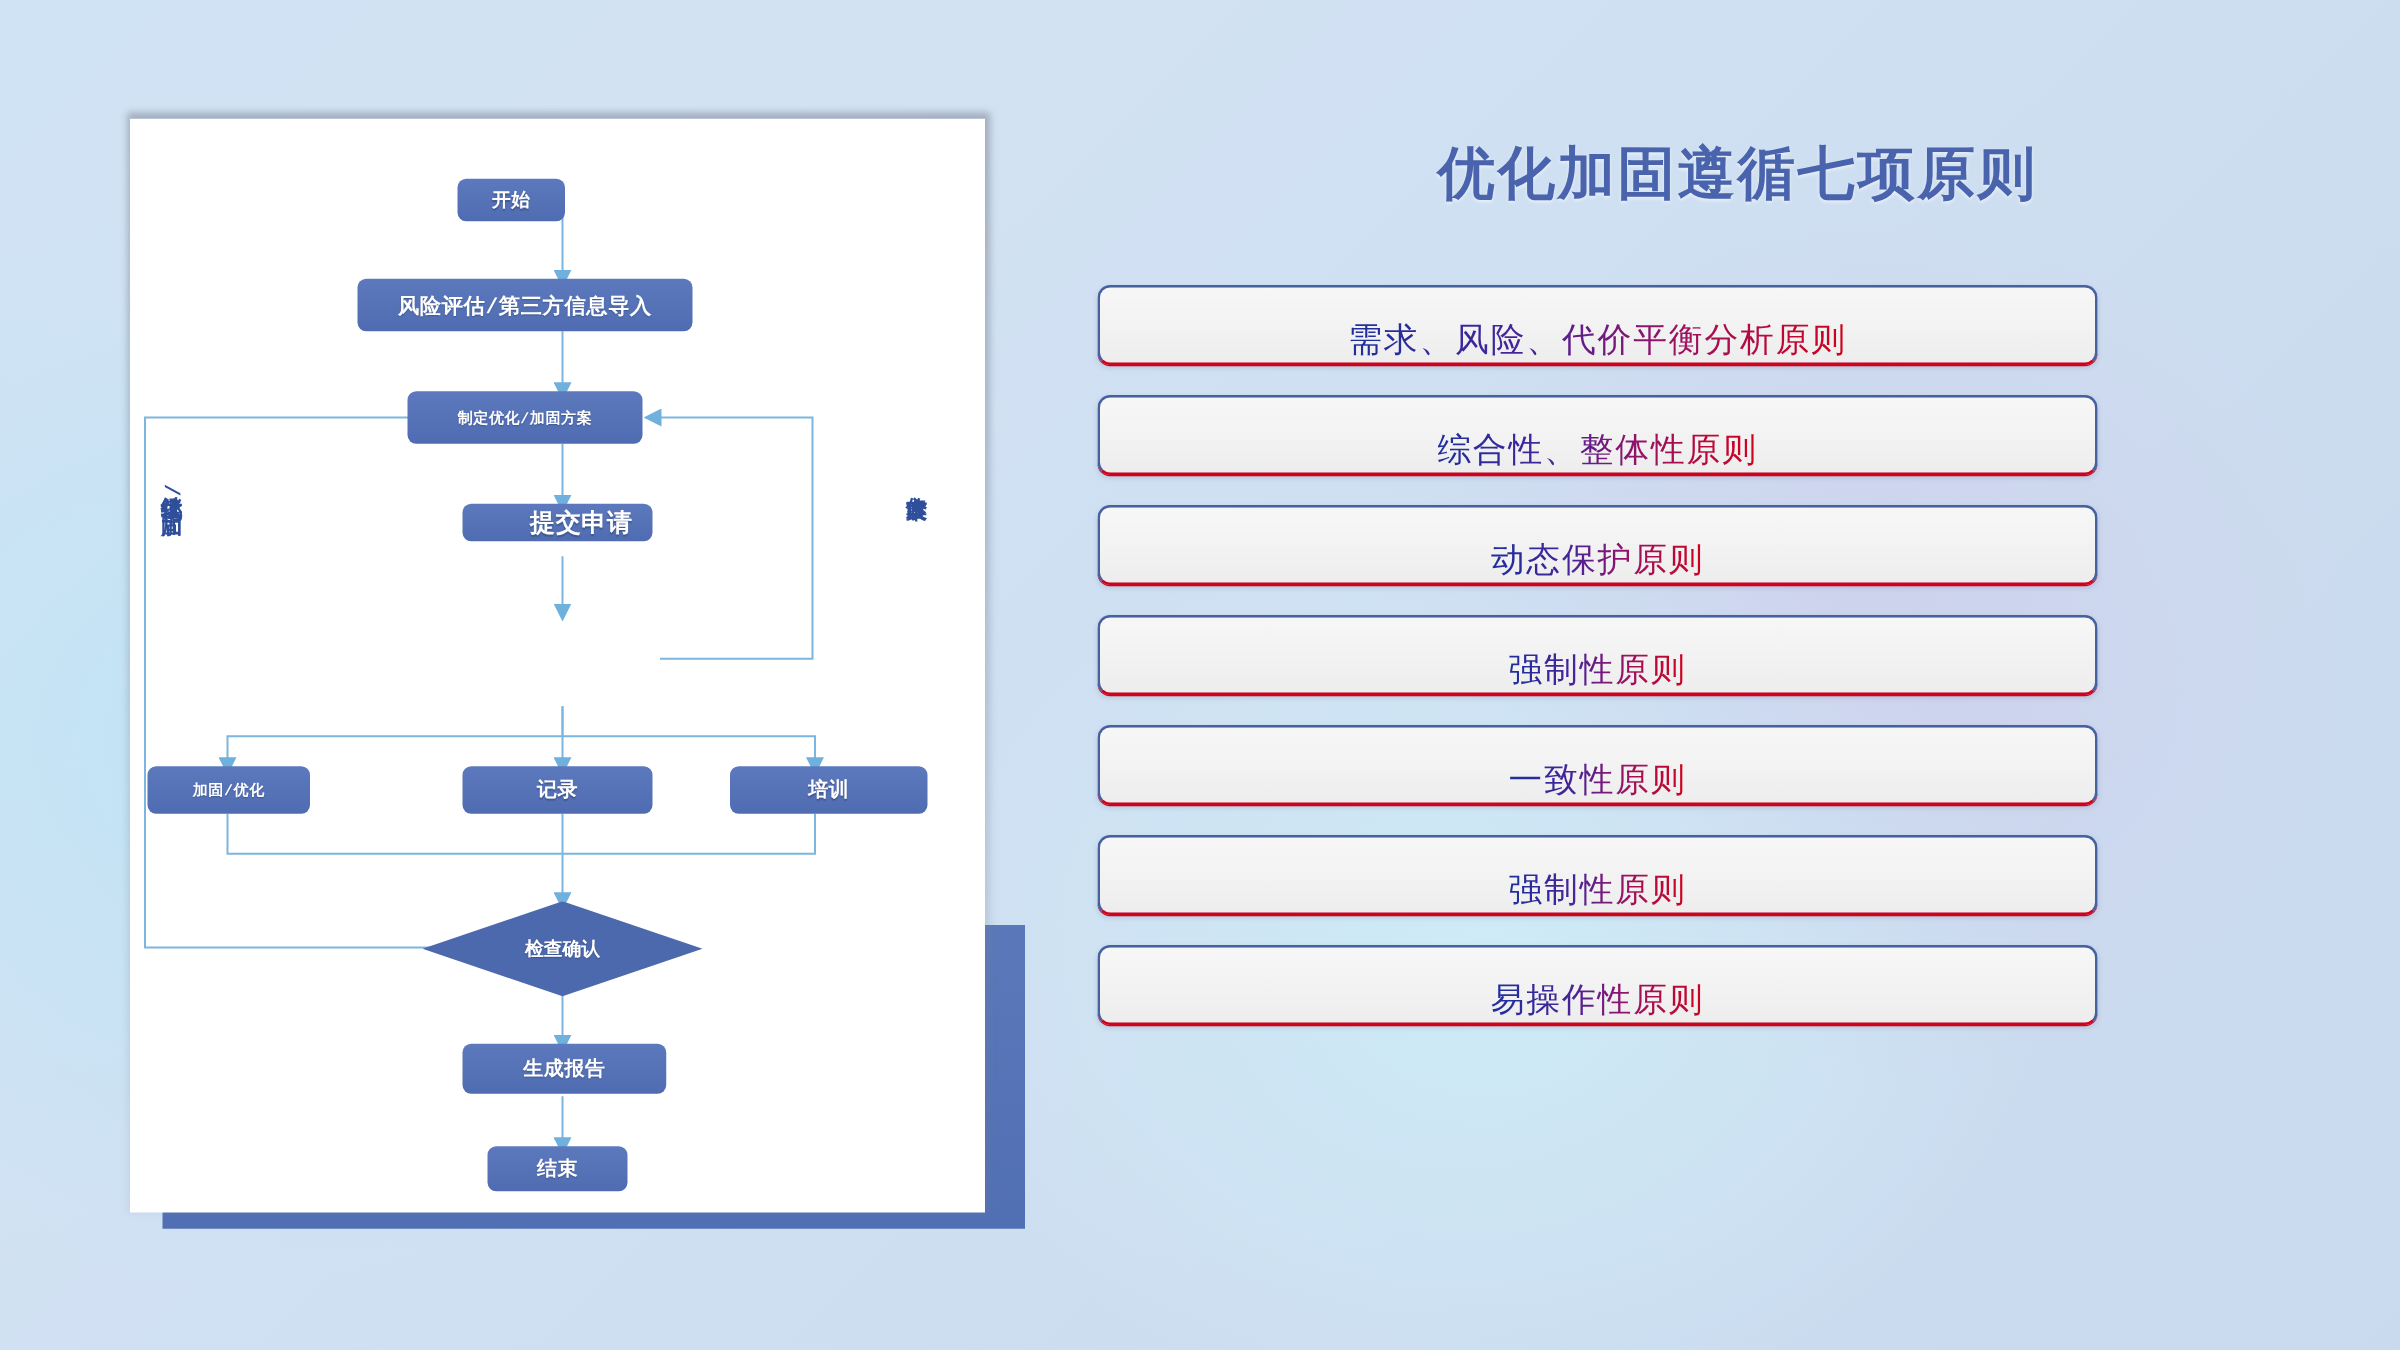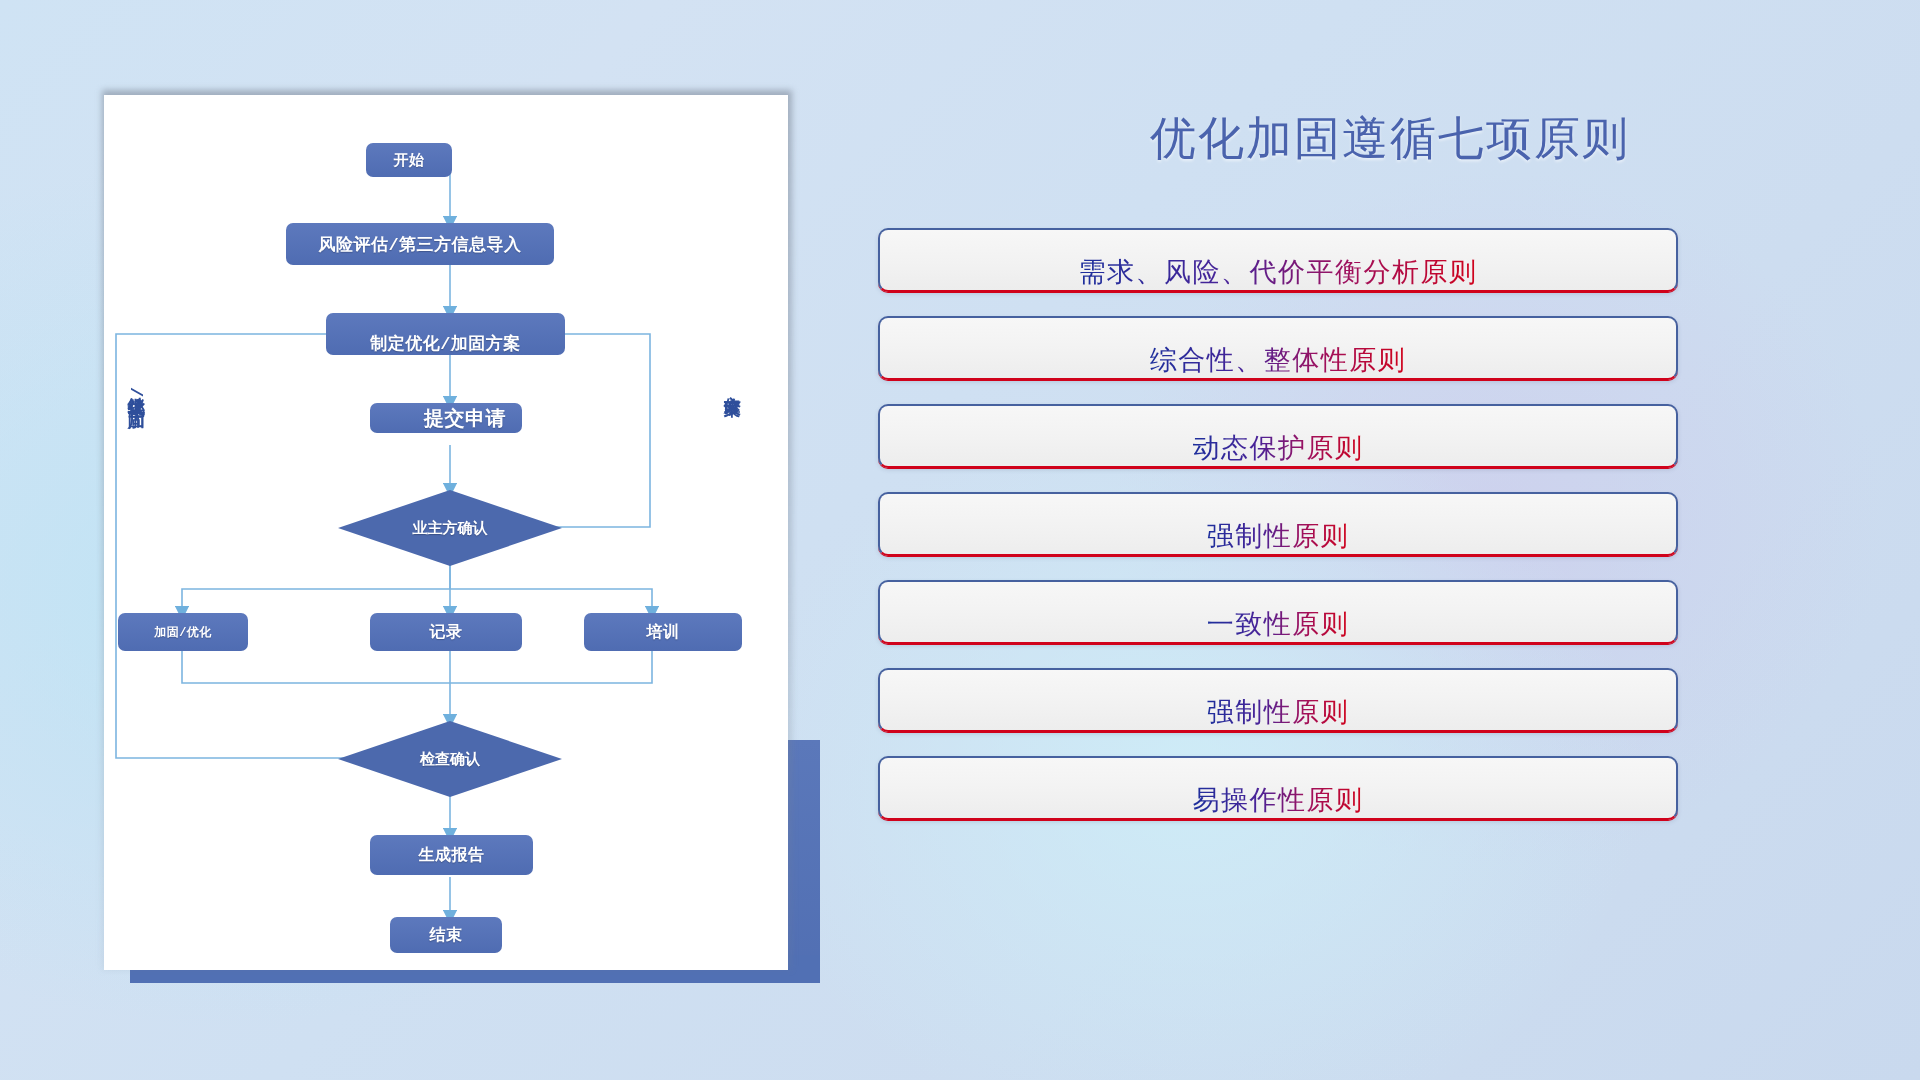--- a/index.html
+++ b/index.html
@@ -71,21 +71,21 @@
     letter-spacing:1px;
     line-height:1.05;
   }
 
   
   #principles-panel{ position:absolute; left:860px; top:0; width:1060px; height:1080px; }
 
   .p-title{
     position:absolute; left:0; top:108px; width:1060px;
     text-align:center;
-    font-size:46px; font-weight:normal;
+    font-size:46px; font-weight:bold;
     color:#4a63ad;
     letter-spacing:2px;
     text-shadow:0 2px 3px rgba(255,255,255,0.55);
   }
 
   .p-list{ position:absolute; left:18px; top:228px; width:800px; }
   .p-item{
     position:relative;
     height:64px;
     margin-bottom:24px;
@@ -157,32 +157,28 @@
       </svg>
 
       <div class="node" style="left:262px; top:48px; width:86px; height:34px; font-size:15px;">
         <span>开始</span>
       </div>
 
       <div class="node" style="left:182px; top:128px; width:268px; height:42px; font-size:17px;">
         <span>风险评估/第三方信息导入</span>
       </div>
 
-      <div class="node" style="left:222px; top:218px; width:239px; height:42px; font-size:17px;align-items:flex-end;">
+      <div class="node" style="left:222px; top:218px; width:188px; height:42px; font-size:12px;">
         <span>制定优化/加固方案</span>
       </div>
 
       <div class="node" style="left:266px; top:308px; width:152px; height:30px; font-size:20px;padding-left:38px;">
         <span>提交申请</span>
       </div>
 
-      <div class="diamond-wrap" style="left:234px; top:395px; width:224px; height:76px;">
-        <div class="diamond"></div>
-        <div class="diamond-label">业主方确认</div>
-      </div>
 
       <div class="node" style="left:14px; top:518px; width:130px; height:38px; font-size:12px;">
         <span>加固/优化</span>
       </div>
 
       <div class="node" style="left:266px; top:518px; width:152px; height:38px; font-size:16px;">
         <span>记录</span>
       </div>
 
       <div class="node" style="left:480px; top:518px; width:158px; height:38px; font-size:16px;">

